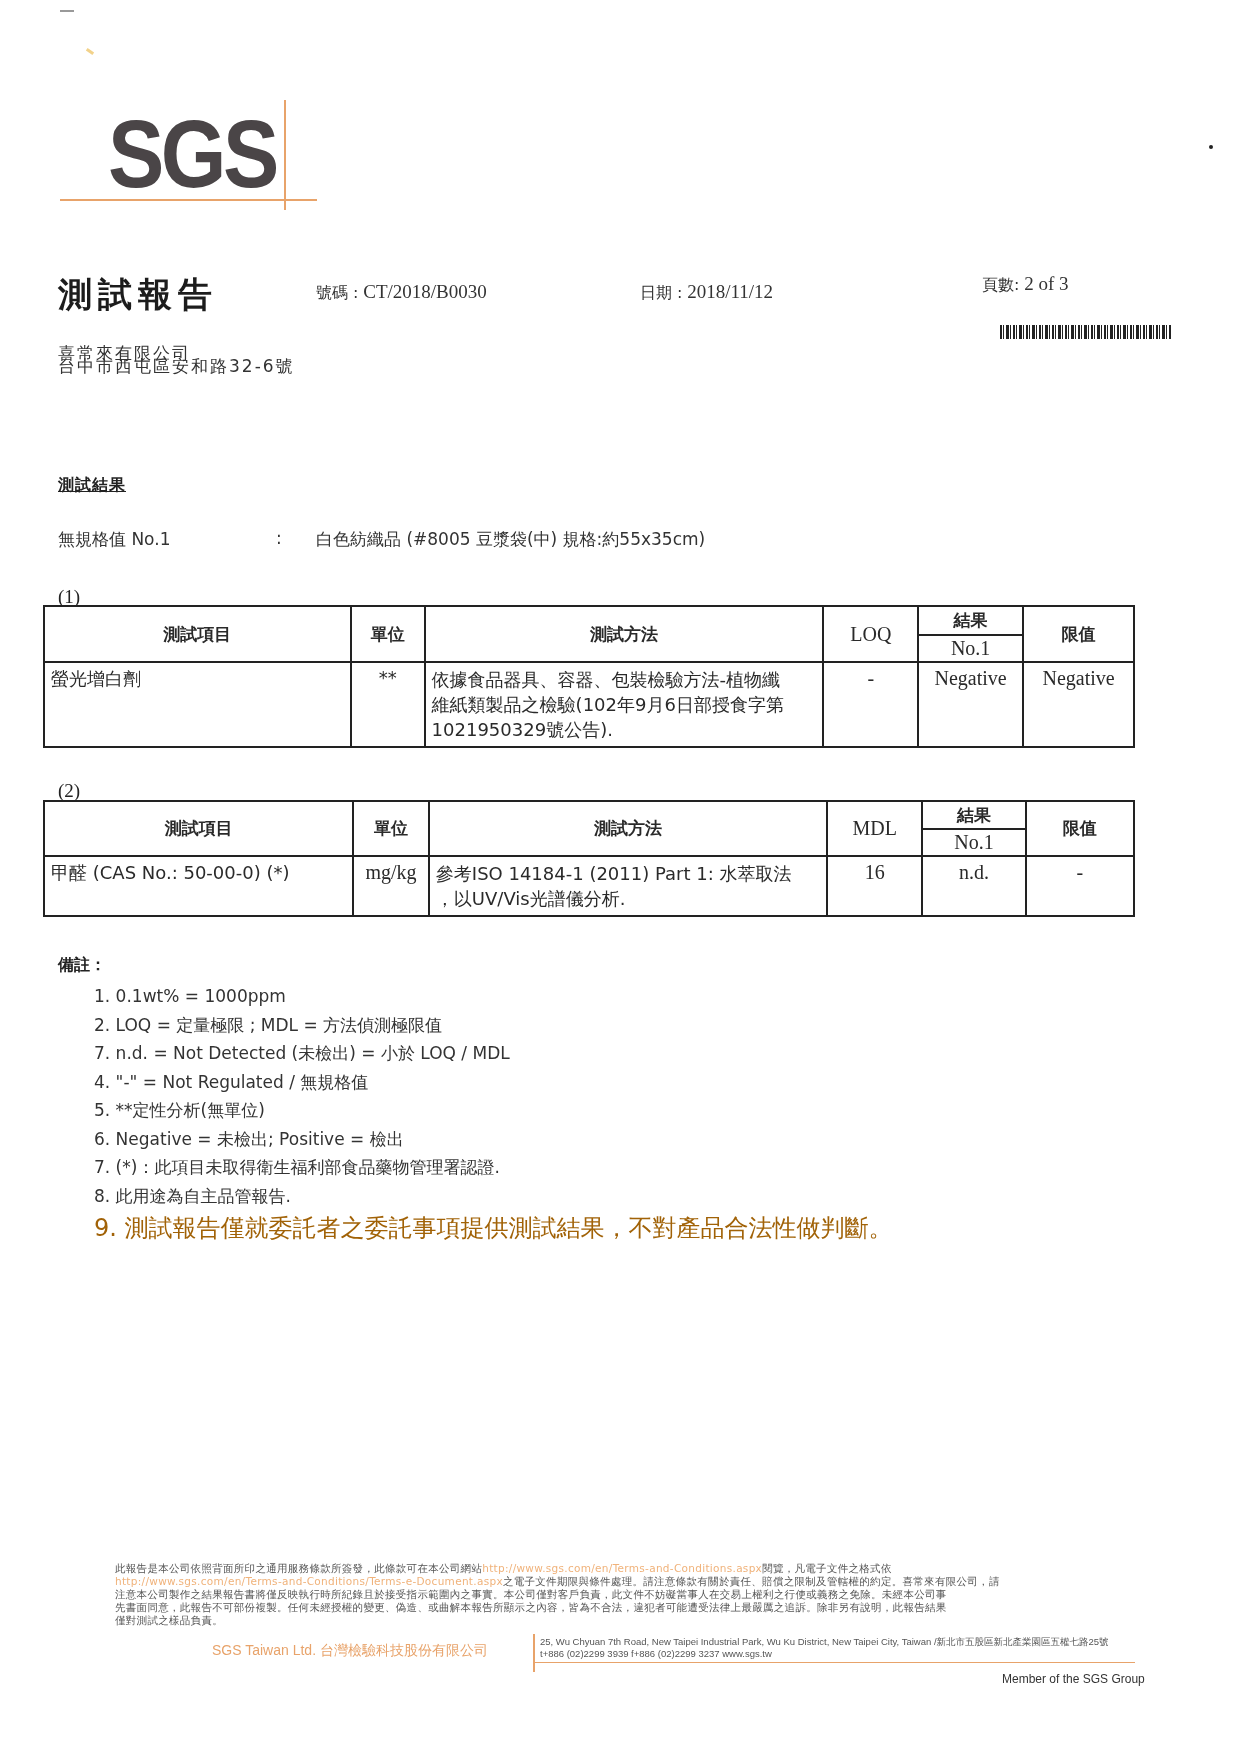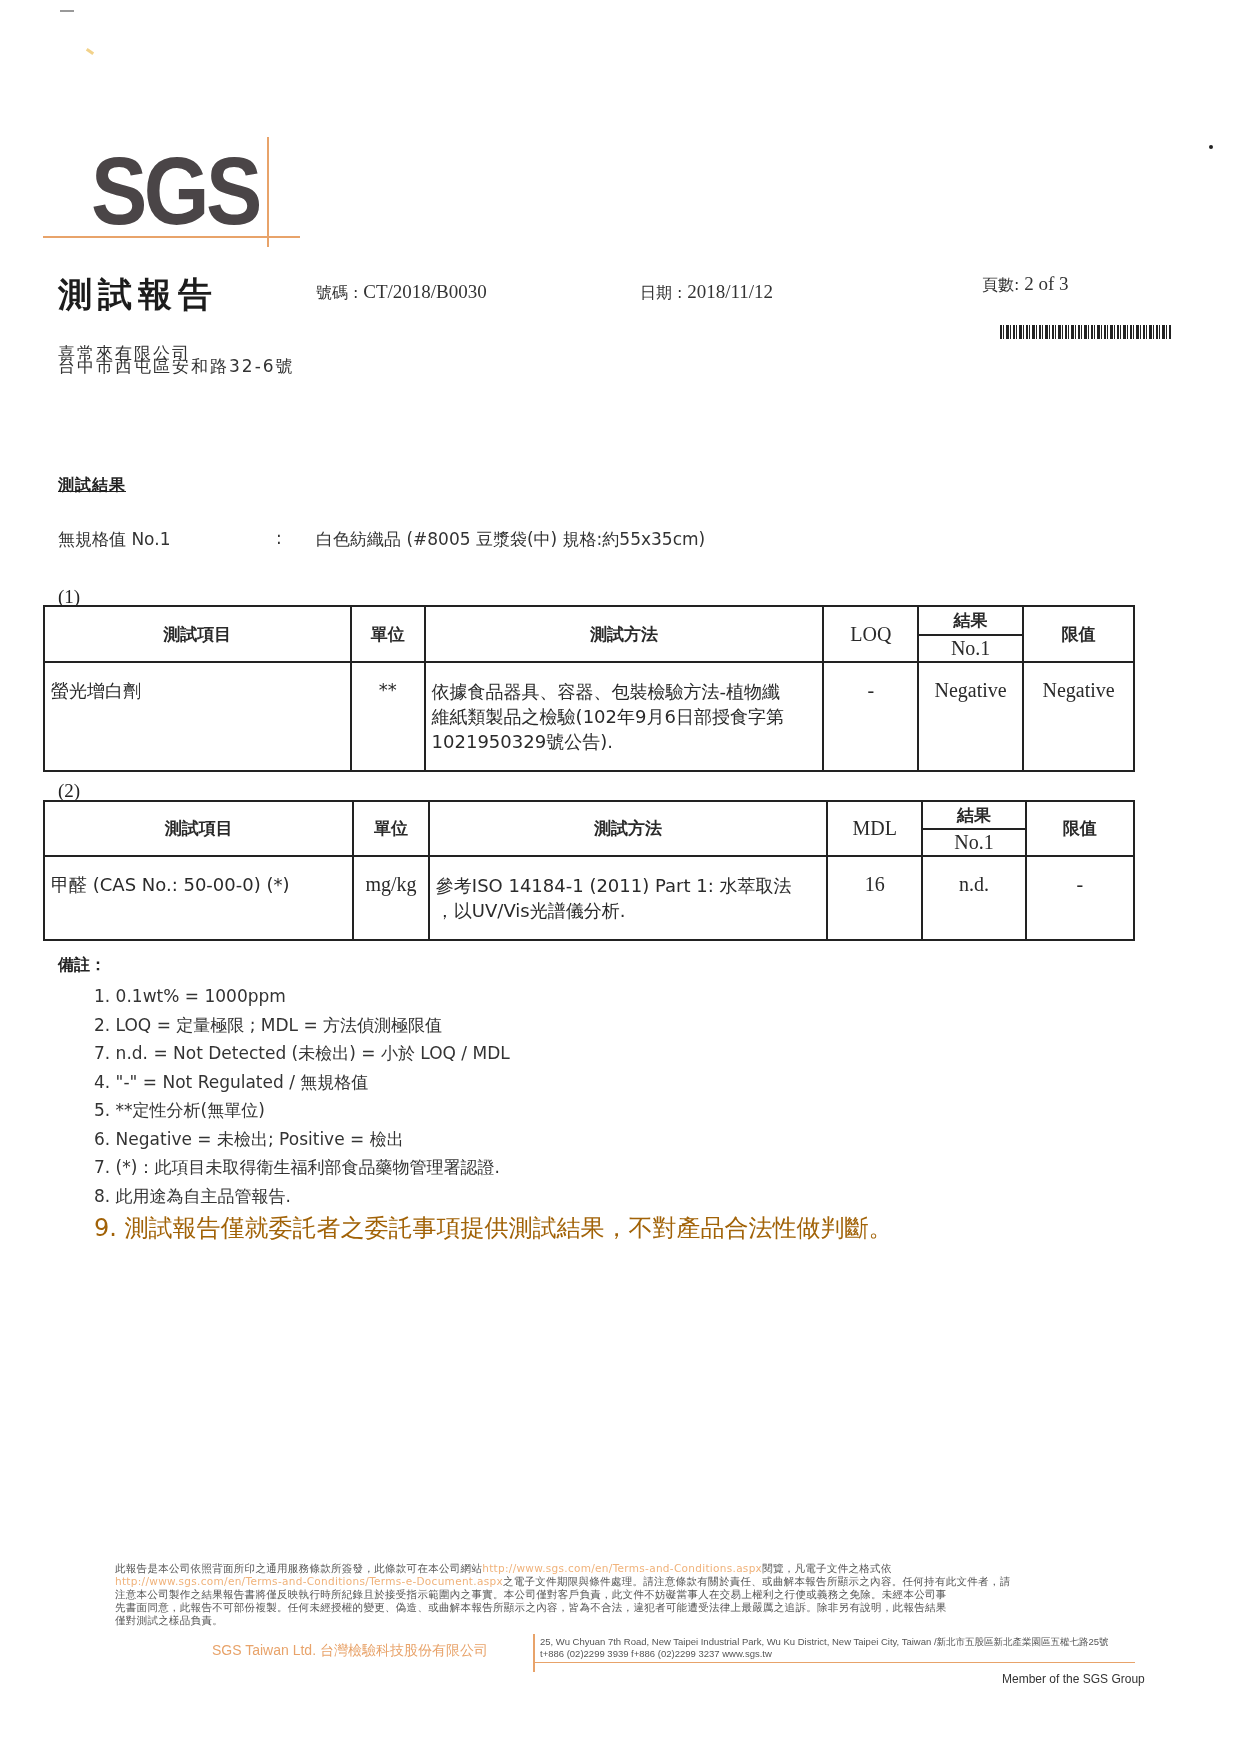--- a/index.html
+++ b/index.html
@@ -1,20 +1,20 @@
 <!DOCTYPE html>
 <html><head>
 <meta charset="utf-8">
 <style>
   html, body { margin:0; padding:0; background:#ffffff; }
   body { width:1240px; height:1753px; position:relative; overflow:hidden;
          font-family:"DejaVu Serif","Liberation Serif",serif; color:#222; }
   .abs { position:absolute; }
   
-  .logo { left:41px; top:100px; width:260px; height:110px;margin-top:37px; }
+  .logo { left:58px; top:100px; width:260px; height:110px; }
   .logo-text { position:absolute; left:50px; top:6px; font-family:"Liberation Sans","DejaVu Sans",sans-serif;
                font-weight:bold; font-size:96px; letter-spacing:-4px; color:#4a4547; line-height:96px;
                transform:scaleX(0.88); transform-origin:left top; }
   .logo-hline { position:absolute; left:2px; top:99px; width:257px; height:2px; background:#e8a36a; }
   .logo-vline { position:absolute; left:226px; top:0px; width:2px; height:110px; background:#e8a36a; }
 
   .title { left:58px; top:272px; font-size:34px; font-weight:bold; letter-spacing:6px; color:#1c1c1c; }
   .meta { font-size:19px; color:#333; font-family:"Liberation Serif","DejaVu Serif",serif; }
   .meta .lbl { font-family:"DejaVu Sans",sans-serif; font-size:16px; }
   .barcode { left:1000px; top:325px; width:172px; height:14px;
@@ -25,21 +25,21 @@
                    font-family:"DejaVu Sans",sans-serif; letter-spacing:1px; color:#222; }
   .sample-row { left:58px; top:528px; font-size:17px; font-family:"DejaVu Sans",sans-serif; color:#333; }
   .sample-row span { position:absolute; white-space:nowrap; }
 
   .tbl-label { font-size:19px; font-family:"Liberation Serif",serif; color:#222; }
   table.res { position:absolute; left:43px; border-collapse:collapse; width:1092px; }
   table.res td, table.res th { border:2px solid #222; font-size:18px; color:#2a2a2a; vertical-align:top;
                                font-family:"DejaVu Sans",sans-serif; }
   table.res th { font-weight:bold; vertical-align:middle; text-align:center; font-size:17px; }
   table.res .sub { font-weight:normal; font-family:"Liberation Serif",serif; font-size:20px; }
-  table.res td { padding:16px 6px; }
+  table.res td { padding:4px 6px; }
   .c { text-align:center; }
   .serif { font-family:"Liberation Serif",serif !important; font-size:20px !important; }
 
   .notes-title { left:58px; top:955px; font-size:16px; font-weight:bold; font-family:"DejaVu Sans",sans-serif; }
   .notes { left:94px; top:982px; font-size:17px; font-family:"DejaVu Sans",sans-serif; color:#333; }
   .notes div { height:28.5px; line-height:28px; white-space:nowrap; }
   .notes .big { font-size:24px; margin-top:4px; color:#a16207; }
 
   .footer-legal { left:115px; top:1562px; width:1010px; font-size:10.5px; line-height:13px; color:#555;
                   font-family:"DejaVu Sans",sans-serif; letter-spacing:0.3px; }
@@ -172,21 +172,21 @@
   <div>4. "-" = Not Regulated / 無規格值</div>
   <div>5. **定性分析(無單位)</div>
   <div>6. Negative = 未檢出; Positive = 檢出</div>
   <div>7. (*)：此項目未取得衛生福利部食品藥物管理署認證.</div>
   <div>8. 此用途為自主品管報告.</div>
   <div class="big">9. 測試報告僅就委託者之委託事項提供測試結果，不對產品合法性做判斷。</div>
 </div>
 
 <div class="abs footer-legal">
   <div><span>此報告是本公司依照背面所印之通用服務條款所簽發，此條款可在本公司網站</span><span class="link">http://www.sgs.com/en/Terms-and-Conditions.aspx</span><span>閱覽，凡電子文件之格式依</span></div>
-  <div><span class="link">http://www.sgs.com/en/Terms-and-Conditions/Terms-e-Document.aspx</span><span>之電子文件期限與條件處理。請注意條款有關於責任、或曲解本報告所顯示之內容。任何持有此文件者，請</span></div>
+  <div><span class="link">http://www.sgs.com/en/Terms-and-Conditions/Terms-e-Document.aspx</span><span>之電子文件期限與條件處理。請注意條款有關於責任、賠償之限制及管轄權的約定。喜常來有限公司，請</span></div>
   <div>注意本公司製作之結果報告書將僅反映執行時所紀錄且於接受指示範圍內之事實。本公司僅對客戶負責，此文件不妨礙當事人在交易上權利之行使或義務之免除。未經本公司事</div>
   <div>先書面同意，此報告不可部份複製。任何未經授權的變更、偽造、或曲解本報告所顯示之內容，皆為不合法，違犯者可能遭受法律上最嚴厲之追訴。除非另有說明，此報告結果</div>
   <div>僅對測試之樣品負責。</div>
 </div>
 <div class="abs footer-company">SGS Taiwan Ltd. 台灣檢驗科技股份有限公司</div>
 <div class="abs footer-divider"></div>
 <div class="abs footer-addr">
   <div>25, Wu Chyuan 7th Road, New Taipei Industrial Park, Wu Ku District, New Taipei City, Taiwan /新北市五股區新北產業園區五權七路25號</div>
   <div>t+886 (02)2299 3939   f+886 (02)2299 3237     www.sgs.tw</div>
 </div>

